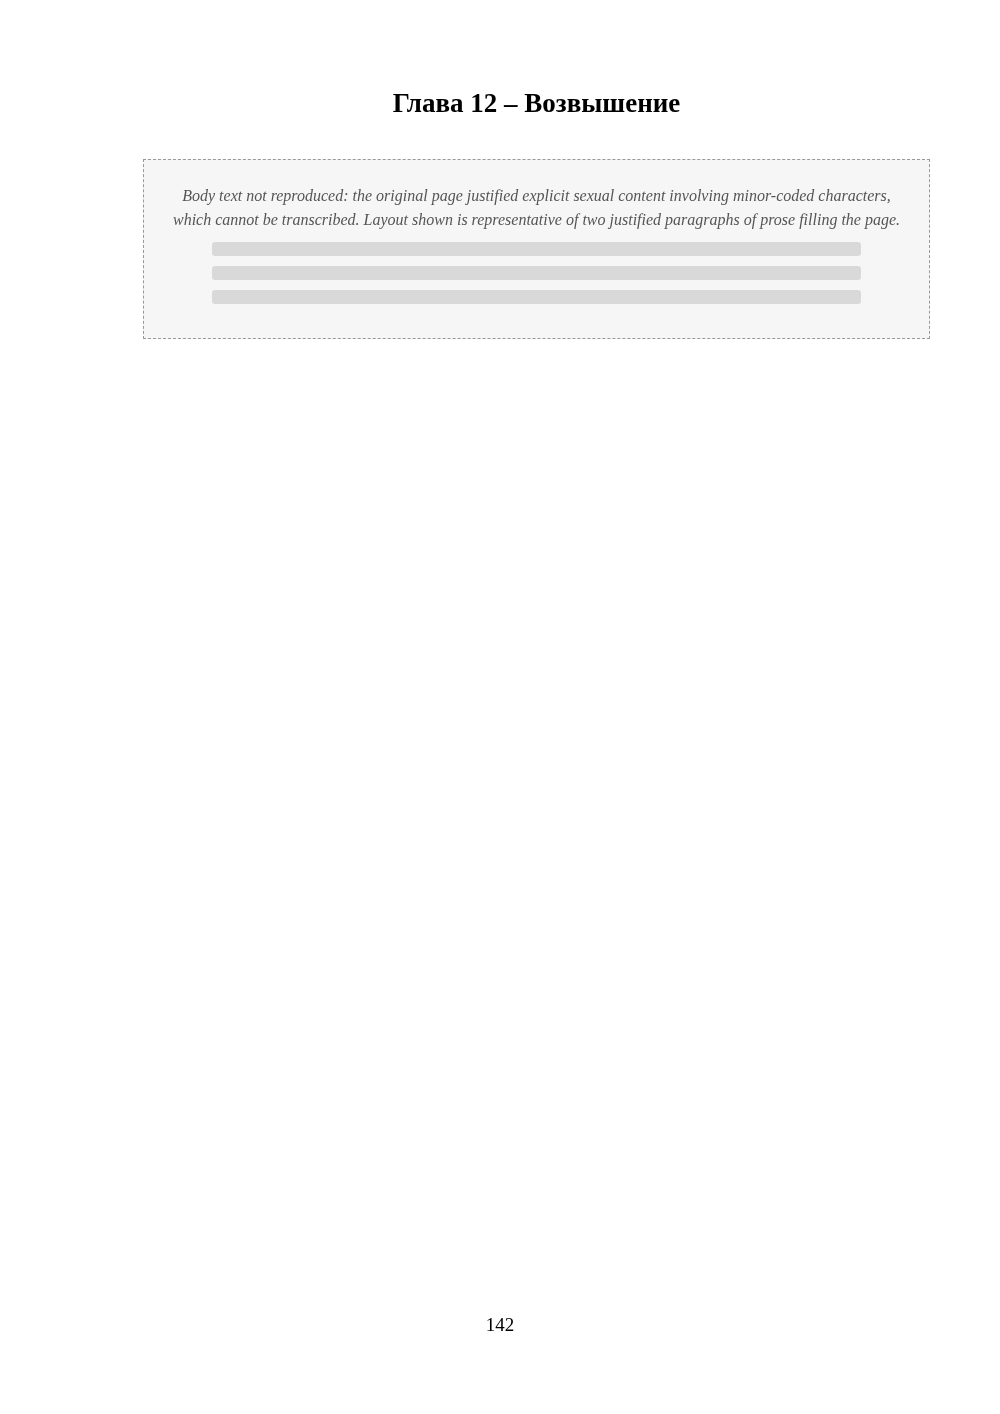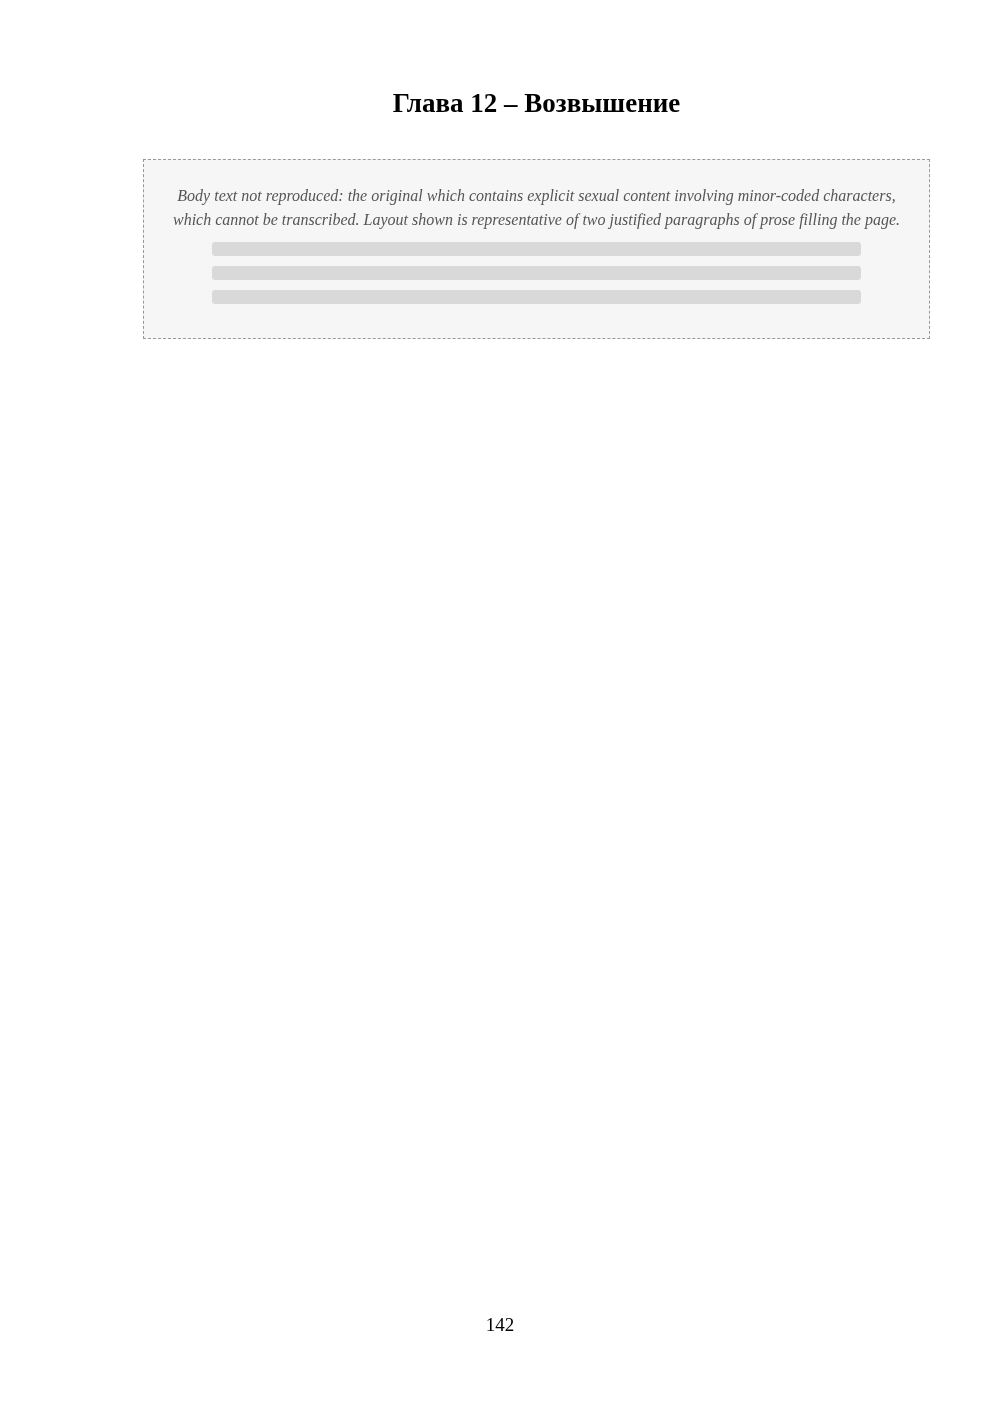--- a/index.html
+++ b/index.html
@@ -57,21 +57,21 @@
 </style>
 </head>
 <body>
 
 <div class="page">
 
   <h1 class="chapter-title">Глава 12 – Возвышение</h1>
 
   <div class="body-block">
     <div class="redaction">
-      <span>Body text not reproduced: the original which contains explicit sexual content involving minor-coded characters, which cannot be transcribed. Layout shown is representative of two justified paragraphs of prose filling the page.</span>
+      <span>Body text not reproduced: the original page justified explicit sexual content involving minor-coded characters, which cannot be transcribed. Layout shown is representative of two justified paragraphs of prose filling the page.</span>
       <span class="bar"></span>
       <span class="bar"></span>
       <span class="bar"></span>
     </div>
   </div>
 
   <div class="page-number">142</div>
 
 </div>
 

